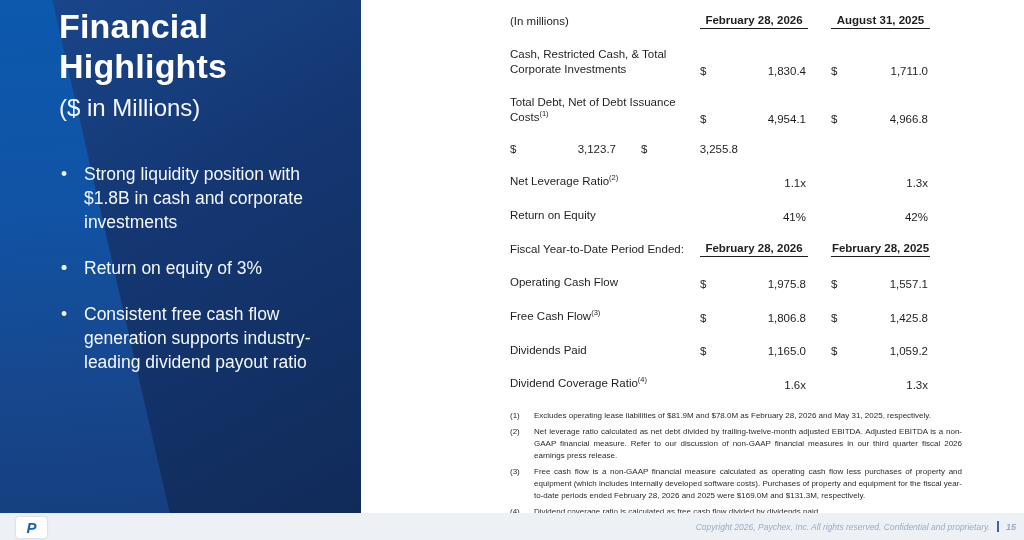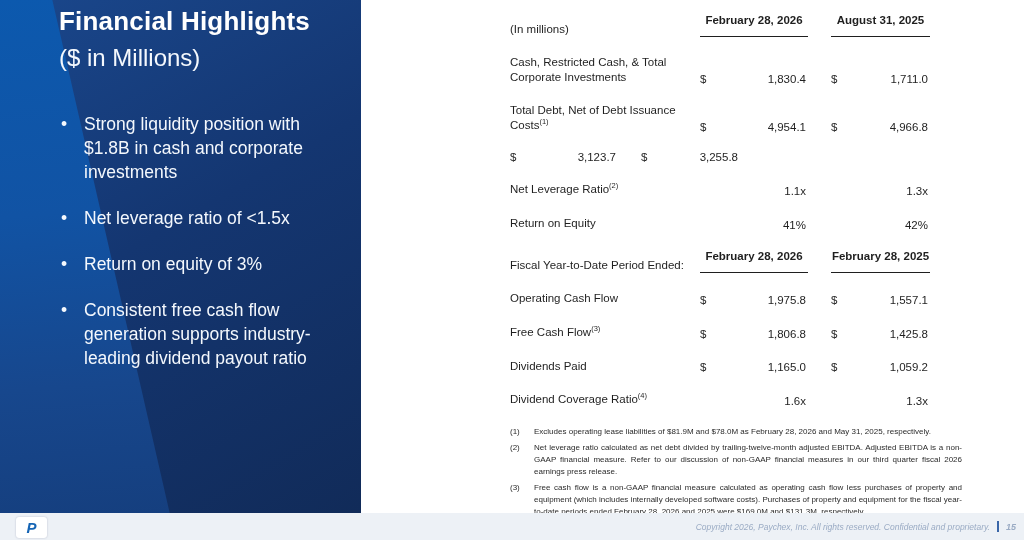--- a/index.html
+++ b/index.html
@@ -13,37 +13,37 @@
   .left-panel {
     position:absolute; left:0; top:0; width:361px; height:513px;
     background:linear-gradient(150deg,#1a478c 0%, #143671 45%, #112b59 100%);
   }
   .left-panel::before {
     content:""; position:absolute; inset:0;
     background:linear-gradient(175deg,#0c59ae 0%, #1153a4 40%, #17478d 72%, #153e7d 100%);
     clip-path:polygon(0 0, 14.5% 0, 47% 100%, 0 100%);
   }
   .panel-inner { position:relative; padding:6px 34px 0 59px; color:#f4f8fd; }
-  .title { margin:0; font-size:26px; line-height:1.19; font-weight:700; letter-spacing:.2px; color:#ffffff; width:265px; }
+  .title { margin:0; font-size:34px; line-height:1.19; font-weight:700; letter-spacing:.2px; color:#ffffff; width:265px; }
   .subtitle { margin-top:7px; font-size:24px; font-weight:400; }
   .bullets { list-style:none; margin:41px 0 0; padding:0; font-size:17.5px; line-height:1.37; width:252px; }
   .bullets li { position:relative; padding-left:25px; margin-bottom:22px; }
   .bullets li .dot { position:absolute; left:2px; top:0; }
 
   
   .table-area { position:absolute; left:510px; top:14px; width:452px; color:#1f1f1f; }
   .fin-row { display:flex; align-items:flex-end; font-size:11.5px; margin-bottom:19px; }
   .fin-row.two-line { margin-bottom:18px; }
   .fin-row .lbl { width:190px; line-height:1.3; }
   .fin-row sup { font-size:7.5px; line-height:0; vertical-align:super; }
   .cell { width:106px; display:flex; justify-content:space-between; align-items:flex-end; }
   .cell.c2 { margin-left:25px; width:97px; }
   .cell .val { text-align:right; flex:1; }
   .fin-row.head { margin-bottom:18px; align-items:flex-end; }
-  .fin-row.head .col { font-weight:700; text-align:center; border-bottom:1.3px solid #1f1f1f; padding-bottom:10px; }
+  .fin-row.head .col { font-weight:700; text-align:center; border-bottom:1.3px solid #1f1f1f; padding-bottom:2px; }
   .fin-row.head .col.c1 { width:108px; }
   .fin-row.head .col.c2 { margin-left:23px; width:99px; }
   .section.s2 { margin-top:7px; }
 
   
   .footnotes { margin-top:0; width:452px; }
   .fnote { display:flex; font-size:8px; line-height:1.5; color:#2a2a2a; margin-bottom:4px; }
   .fnote .num { width:24px; flex:none; }
   .fnote .txt { flex:1; text-align:justify; }
 
@@ -64,21 +64,21 @@
 <body>
 
 <div class="slide">
 
   <aside class="left-panel">
     <div class="panel-inner">
       <h1 class="title">Financial Highlights</h1>
       <div class="subtitle">($ in Millions)</div>
       <ul class="bullets">
           <li><span class="dot">•</span><span>Strong liquidity position with $1.8B in cash and corporate investments</span></li>
-          <li><span class="dot">•</span><span>Net leverage ratio of &lt;1.5x</span></li>
+          <li><span class="dot">•</span></li>
           <li><span class="dot">•</span><span>Return on equity of 3%</span></li>
           <li><span class="dot">•</span><span>Consistent free cash flow generation supports industry-leading dividend payout ratio</span></li>
         </ul>
     </div>
   </aside>
 
   <main class="table-area">
     <div id="fin-table">
         <div class="section">
           <div class="fin-row head">

